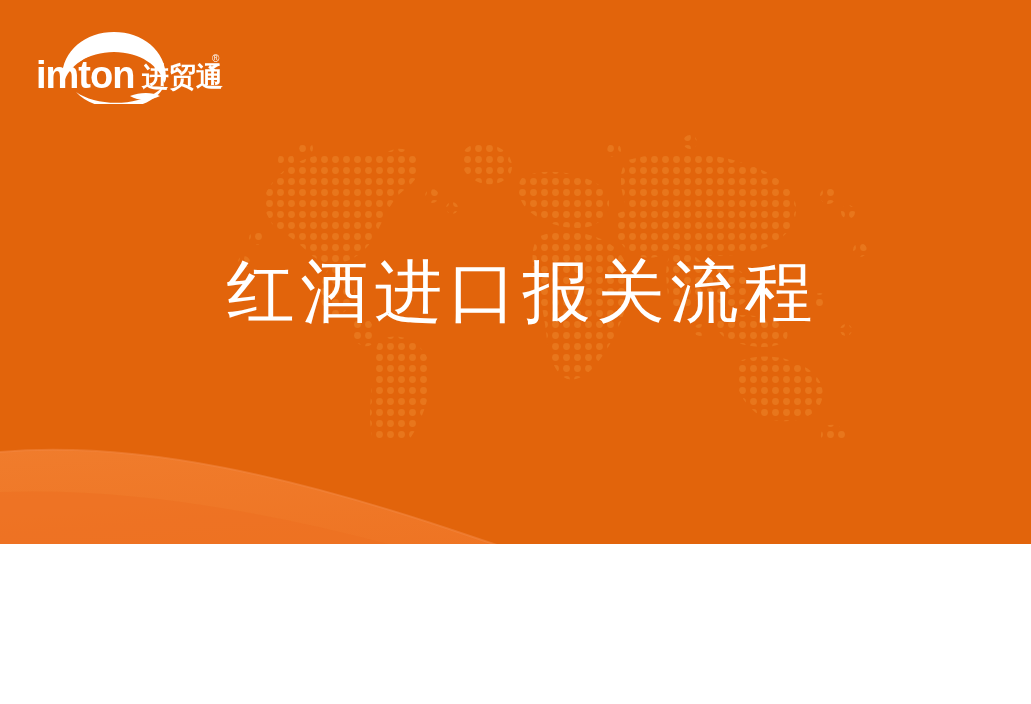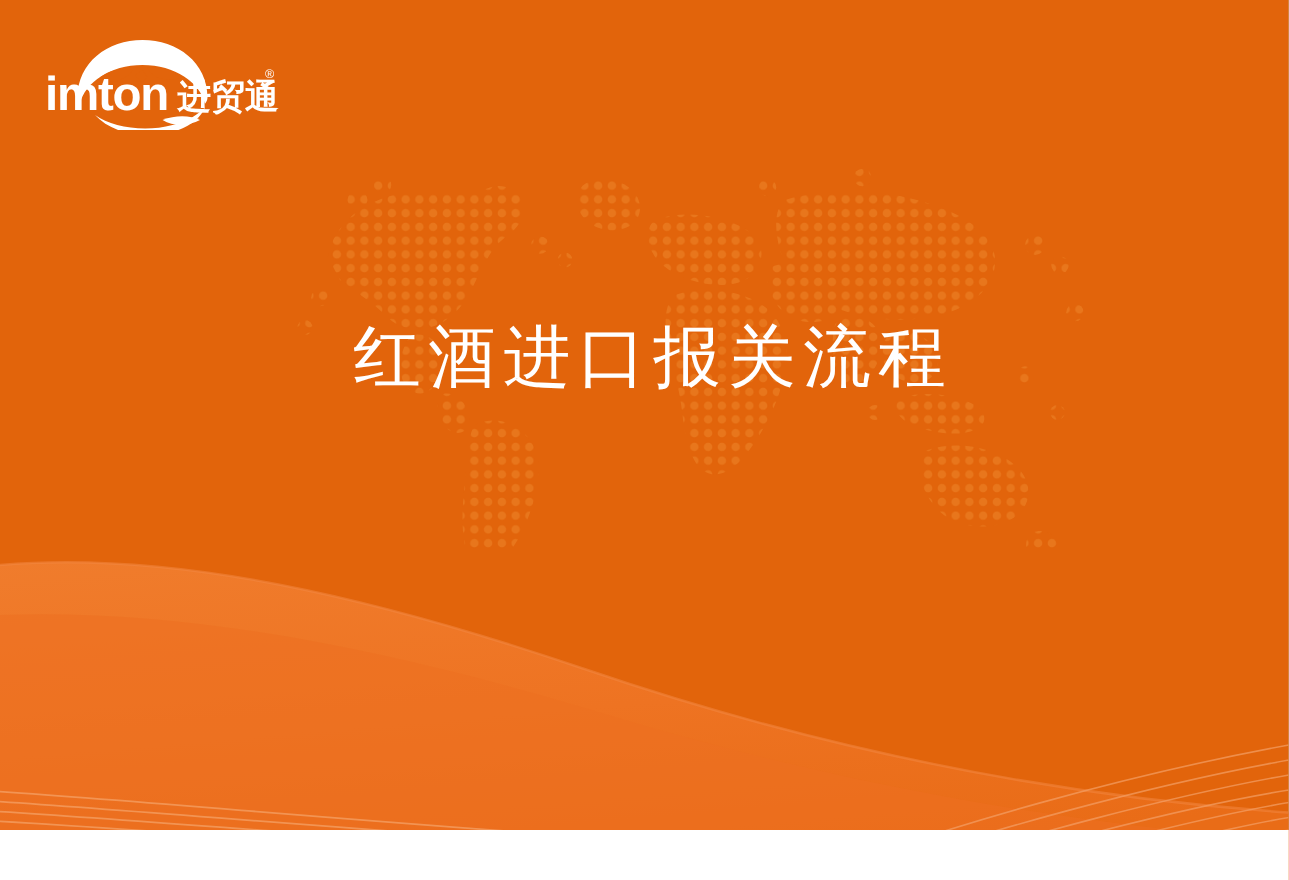--- a/index.html
+++ b/index.html
@@ -7,23 +7,23 @@
     padding: 0;
     background: #ffffff;
   }
   body {
     font-family: "Liberation Sans", sans-serif;
   }
 
   .slide {
     position: relative;
     width: 1031px;
-    height: 664px;
+    height: 544px;
     overflow: hidden;
-    background: #a16207;
+    background: #737373;
   }
 
   
   .bg-base {
     position: absolute;
     inset: 0;
     background: #E2640B;
   }
   .bg-svg {
     position: absolute;
@@ -52,22 +52,22 @@
     position: absolute;
     left: 0;
     top: 232px;
     width: 1031px;
     text-align: center;
     padding-left: 14px;
     box-sizing: border-box;
   }
   .title-line {
     color: #ffffff;
-    font-family: Liberation Mono, monospace;
-    font-size: 54px;
+    font-family: Liberation Sans, sans-serif;
+    font-size: 68px;
     line-height: 118px;
     letter-spacing: 6px;
     font-weight: 400;
     white-space: nowrap;
   }
 </style>
 </head>
 <body>
 
 <div class="slide">

